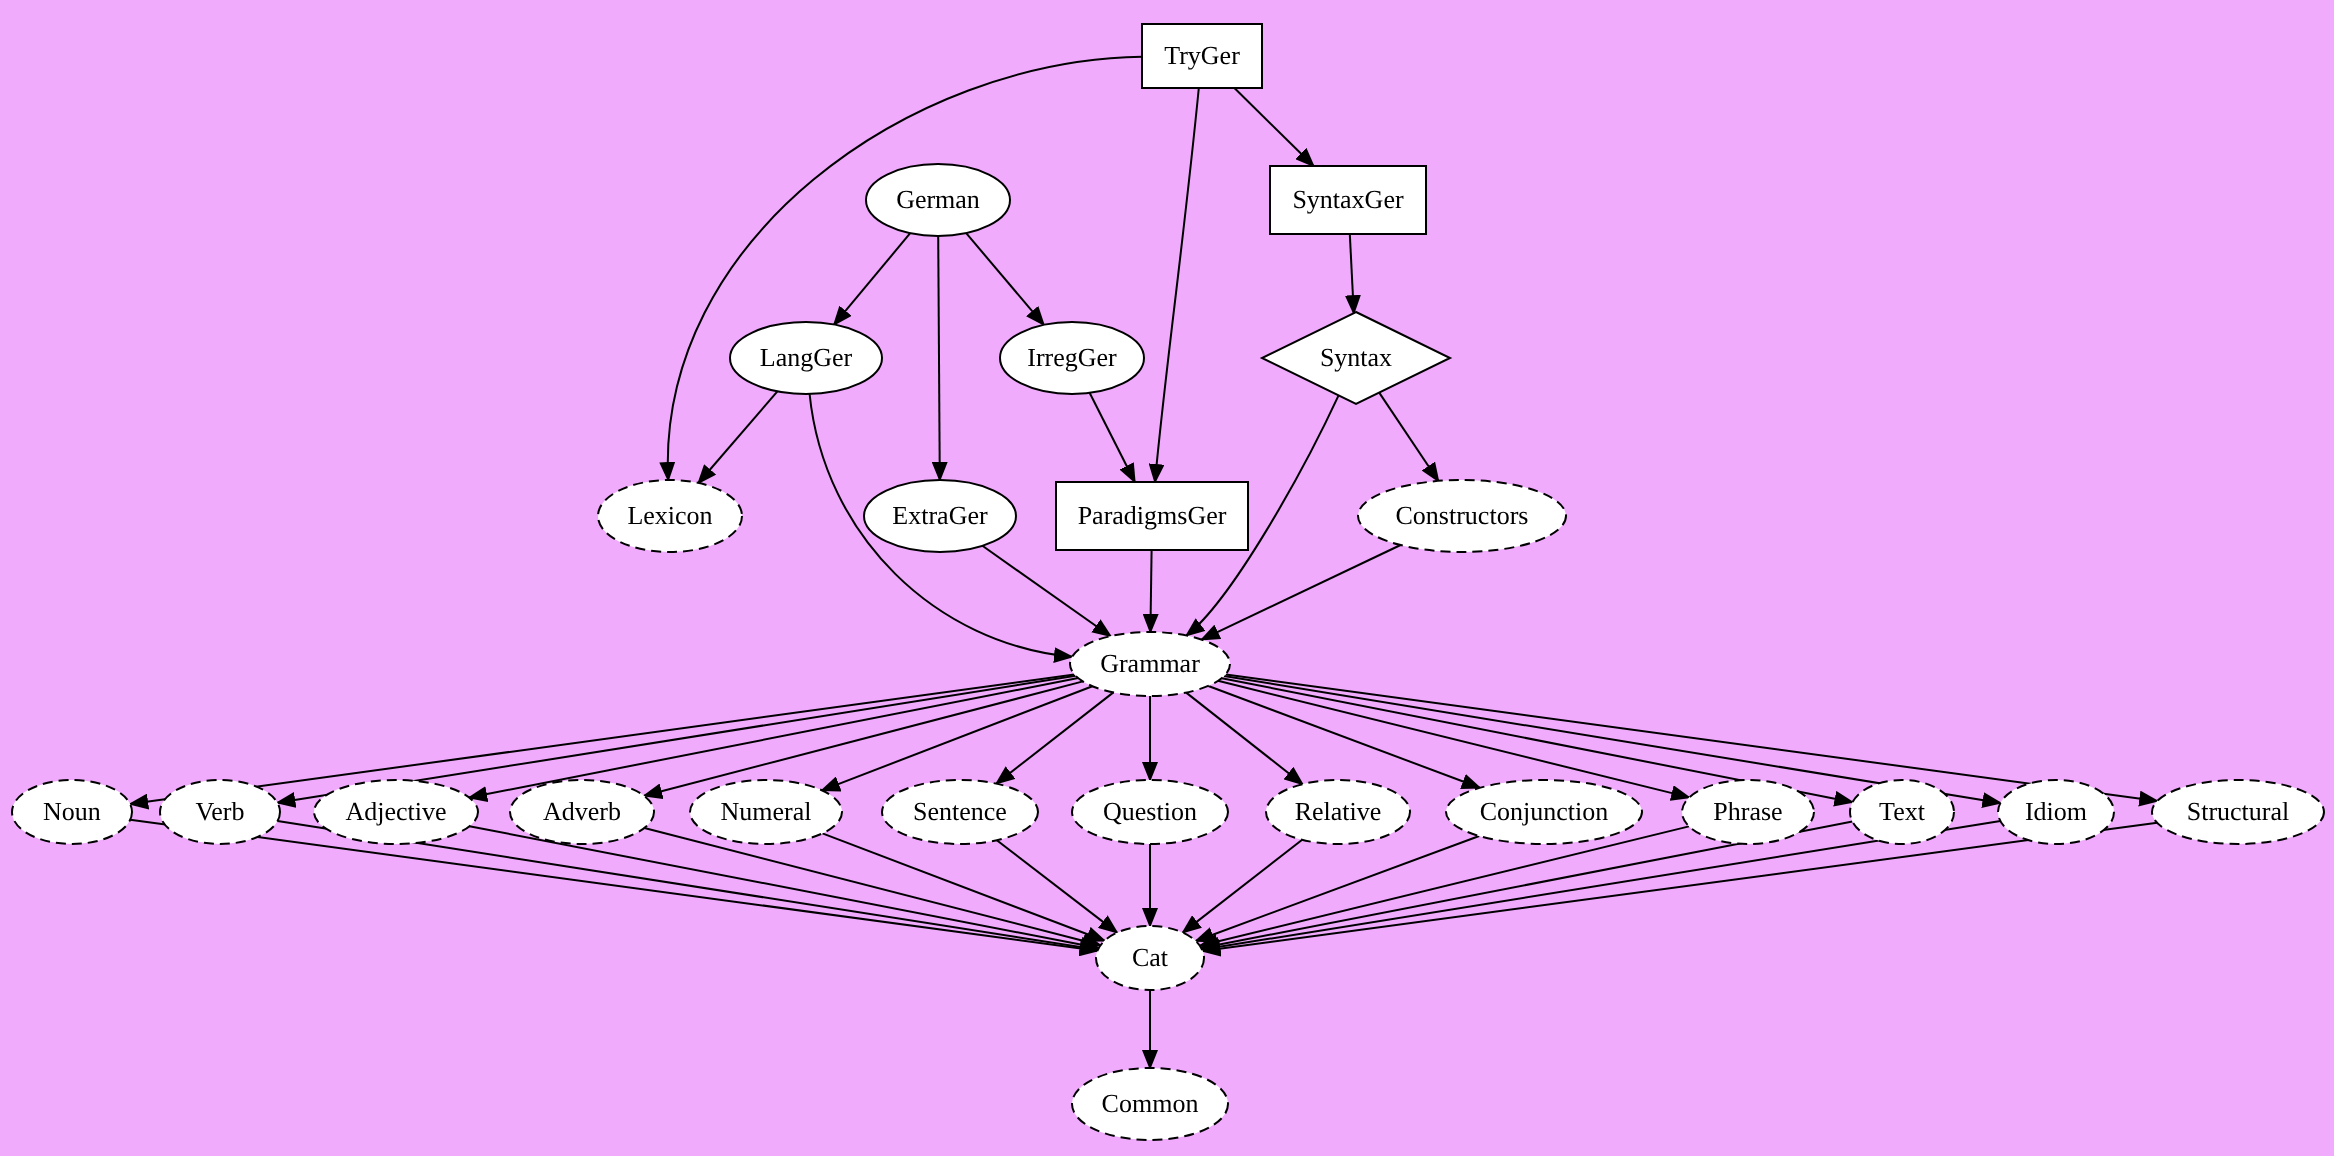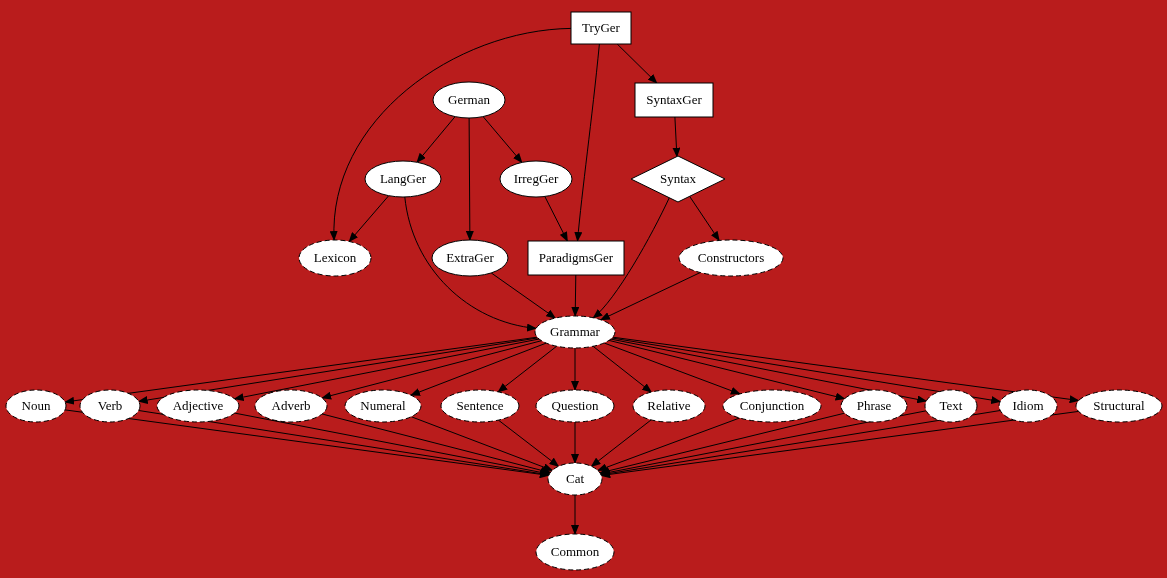--- a/index.html
+++ b/index.html
@@ -5,21 +5,21 @@
   html, body {
     margin: 0;
     padding: 0;
     background: #ffffff;
     font-family: "Liberation Serif", serif;
   }
   .canvas-wrap {
     position: relative;
     width: 1167px;
     height: 578px;
-    background: #b91c1c;
+    background: #f0abfc;
     overflow: hidden;
   }
   svg text {
     font-family: "Liberation Serif", serif;
     font-size: 13px;
     fill: #000000;
   }
 </style>
 </head>
 <body>

